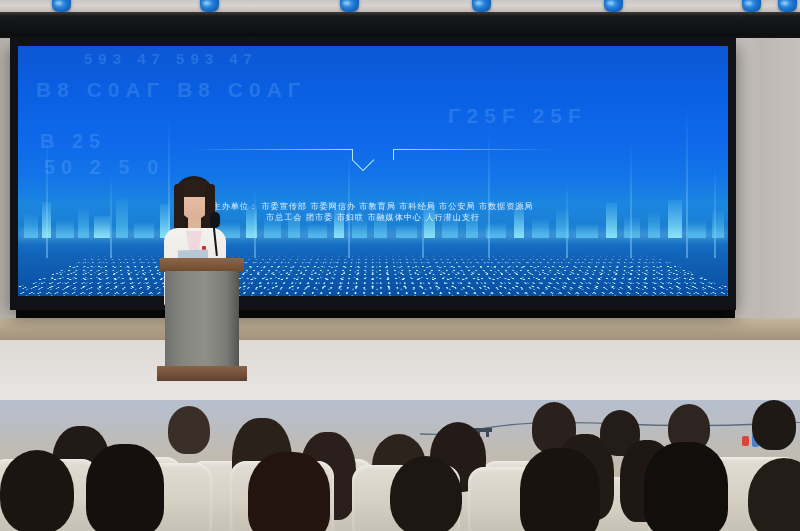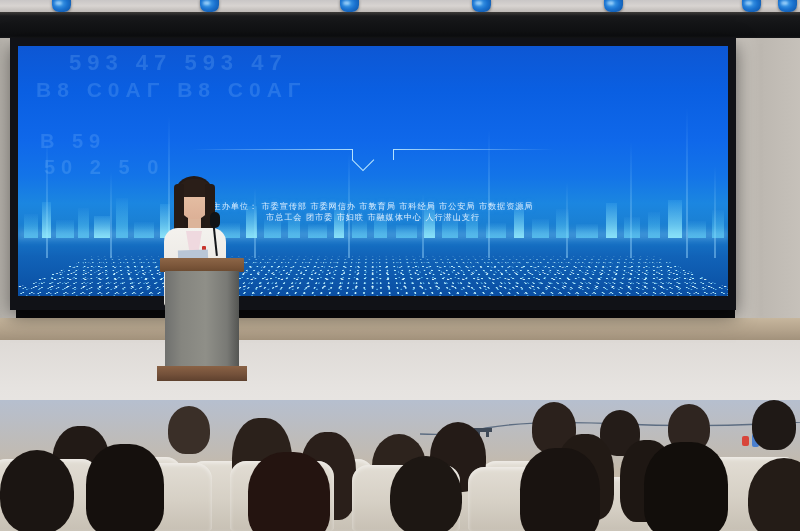--- a/index.html
+++ b/index.html
@@ -285,23 +285,24 @@
   <div class="wall-left"></div>
   <div class="wall-right"></div>
   <div class="wall-floorline"></div>
   <div class="stage-floor"></div>
   <div class="bg-far"></div>
 
   <div class="screen-bezel"></div>
   <div class="screen">
 
     <div class="hexlayer">
-      <div class="hexrow" style="left:51px;  top:4px;  font-size:22px;">593      47          593      47</div>
+      <div class="hexrow" style="left:66px;  top:4px;  font-size:15px;">593      47          593      47</div>
       <div class="hexrow" style="left:18px;  top:32px; font-size:21px;">B8    C0AΓ        B8   C0AΓ</div>
-      <div class="hexrow" style="left:22px;  top:84px; font-size:20px;">B       59</div>
+      <div class="hexrow" style="left:430px; top:58px; font-size:21px;">Γ25F           25F</div>
+      <div class="hexrow" style="left:22px;  top:84px; font-size:20px;">B       25</div>
       <div class="hexrow" style="left:26px;  top:110px;font-size:20px;">50       2           5 0</div>
     </div>
 
     <div class="vbar" style="left:28px;  height:120px;"></div>
     <div class="vbar" style="left:92px;  height:86px;"></div>
     <div class="vbar" style="left:150px; height:142px;"></div>
     <div class="vbar" style="left:236px; height:70px;"></div>
     <div class="vbar" style="left:330px; height:104px;"></div>
     <div class="vbar" style="left:404px; height:64px;"></div>
     <div class="vbar" style="left:470px; height:128px;"></div>

